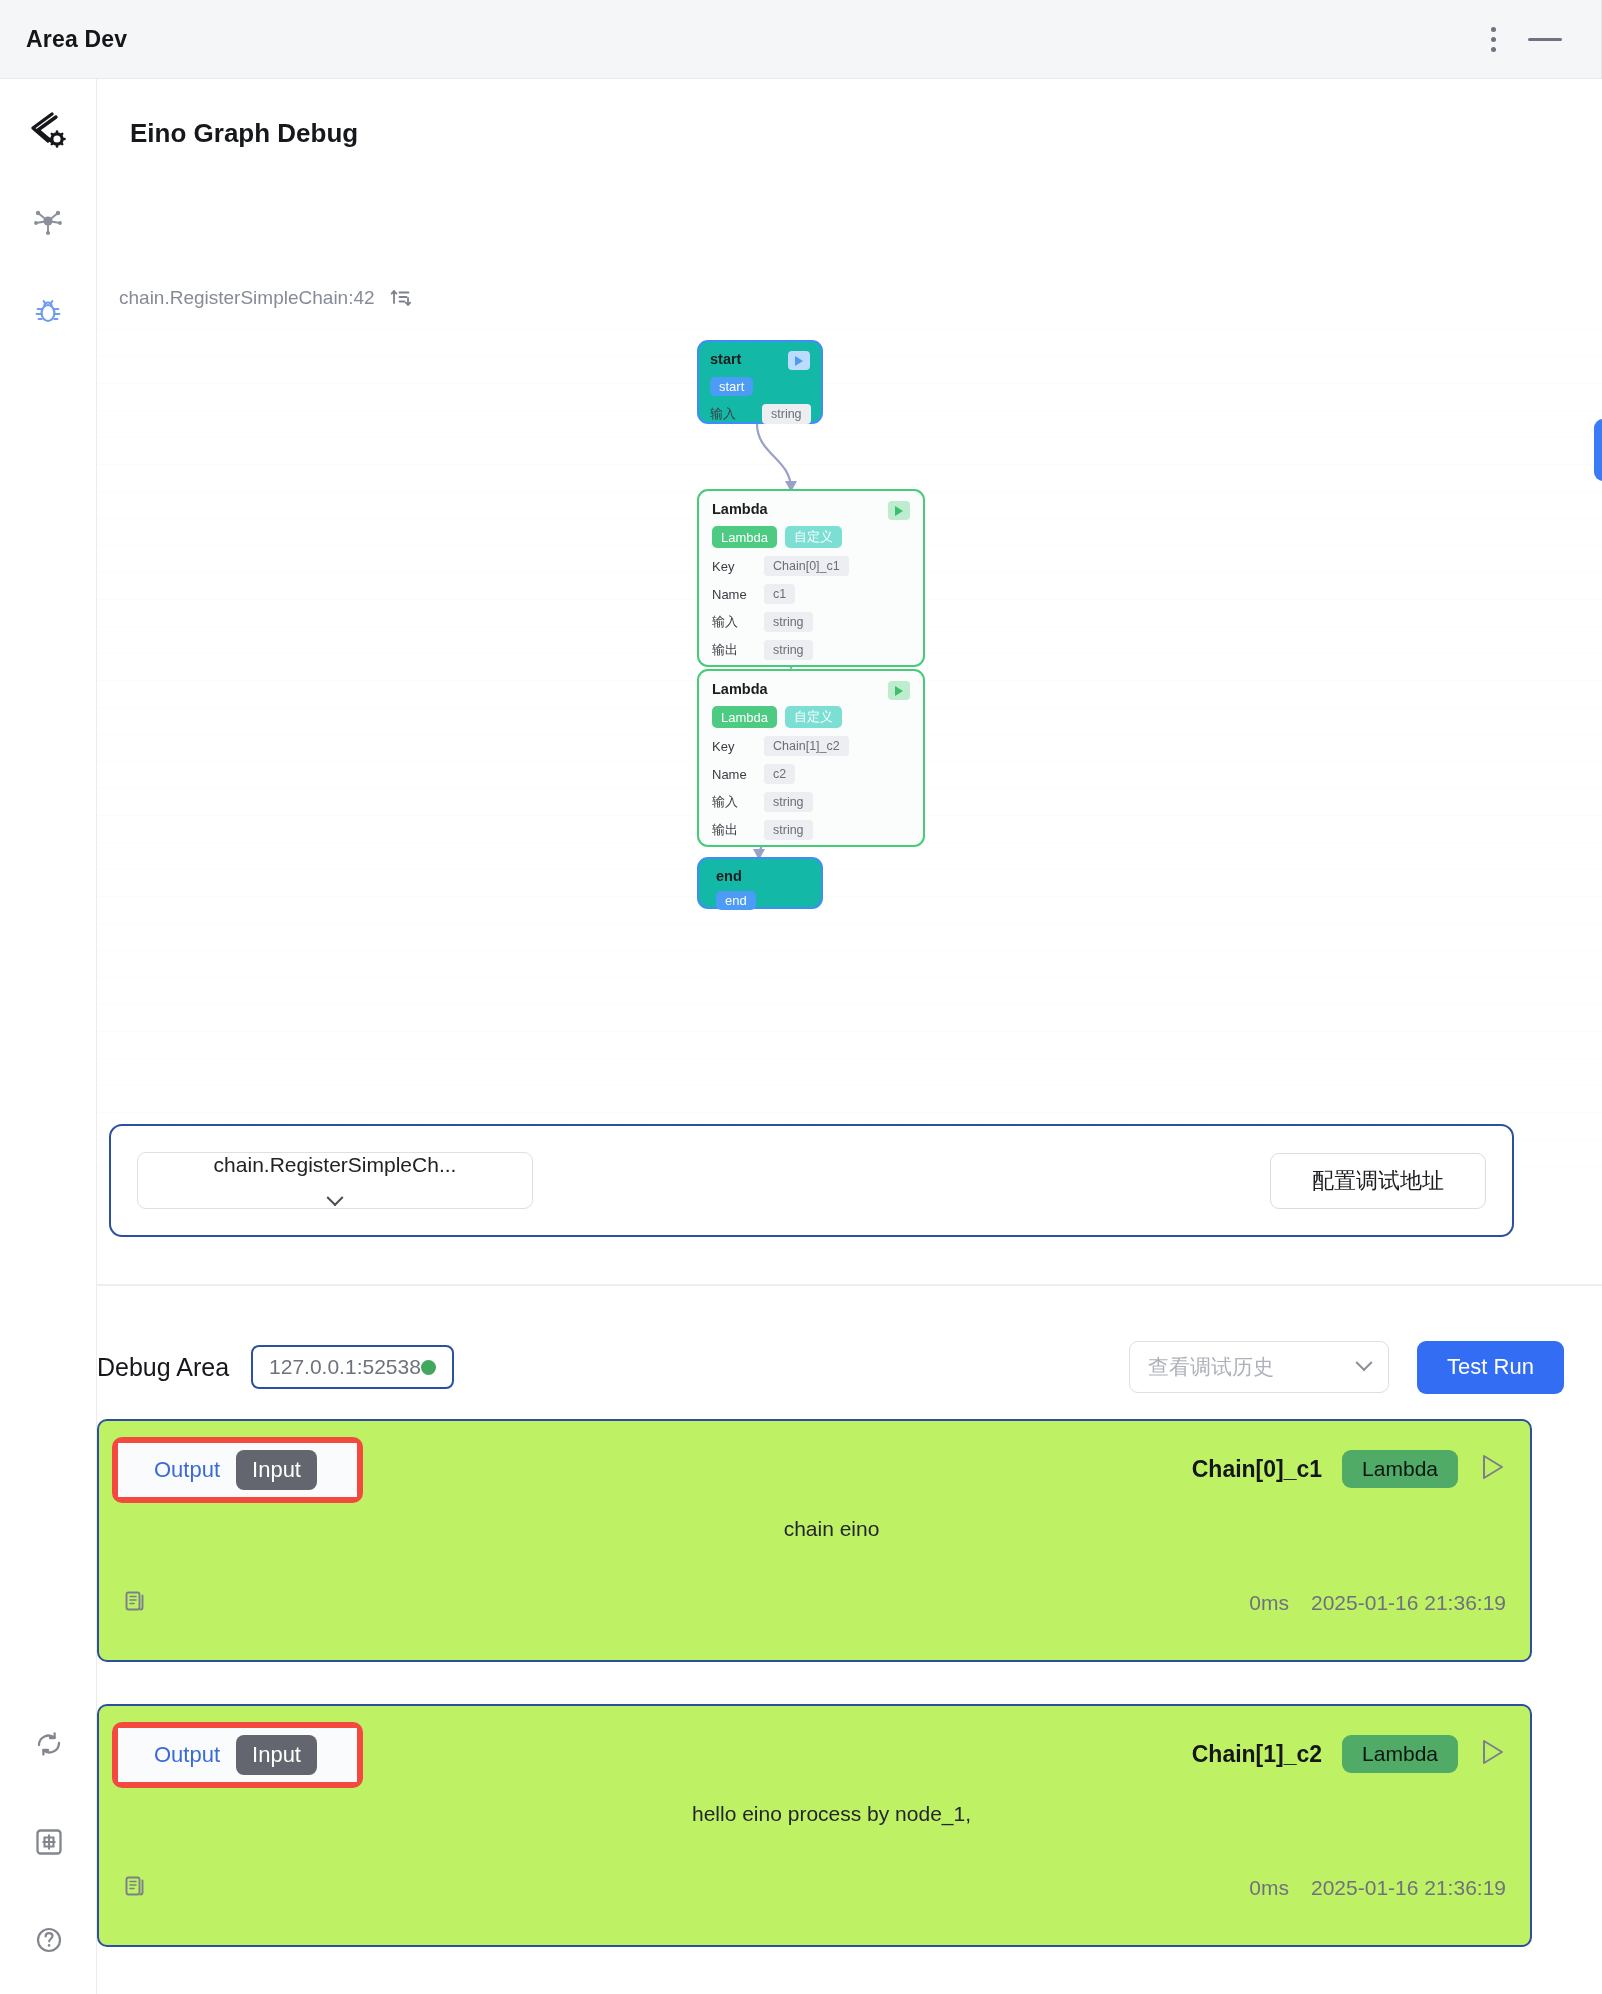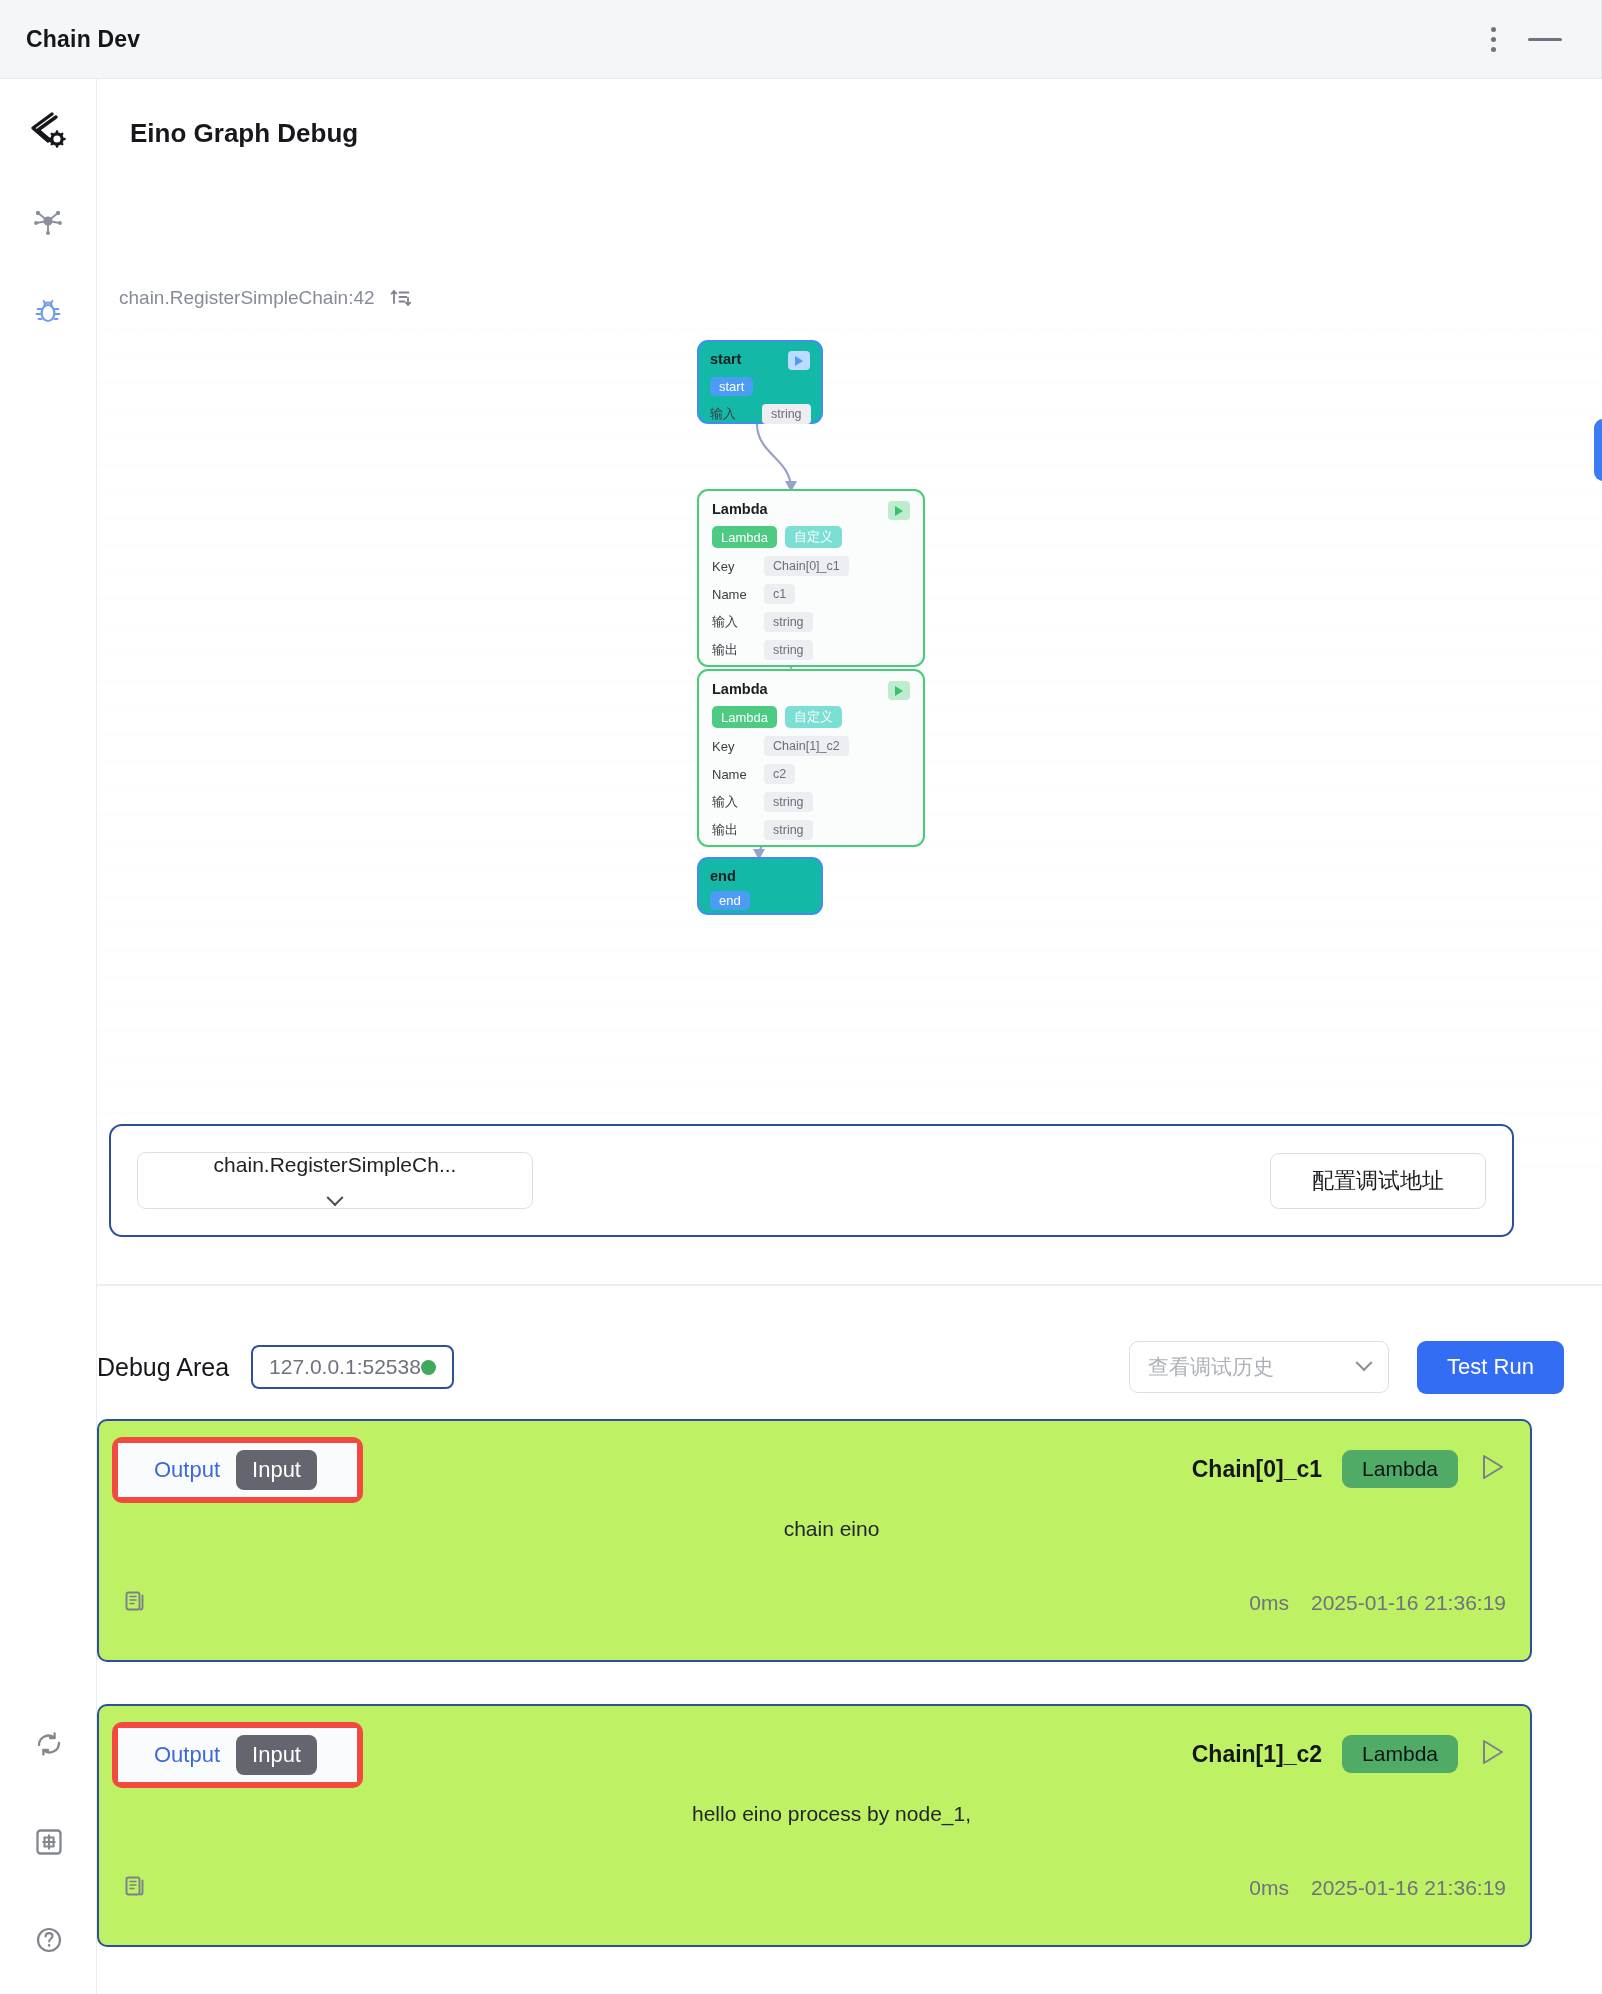--- a/index.html
+++ b/index.html
@@ -146,21 +146,21 @@
   .copy-icon { cursor:pointer; }
   .meta { margin-left:auto; display:flex; align-items:center; gap:22px; }
   .meta-text { font-size:21px; color:#6f727d; }
 </style>
 </head>
 <body>
 
 <div class="app">
 
   <div class="titlebar">
-    <div class="app-title">Chain Dev</div>
+    <div class="app-title">Area Dev</div>
     <div class="win-ctrls">
       <div class="dots">
           <i></i>
           <i></i>
           <i></i>
         </div>
       <div class="minimize"></div>
     </div>
     <div class="title-divider"></div>
   </div>
@@ -314,21 +314,21 @@
         <div class="kv">
           <span class="kv-k">输入</span>
           <span class="kv-v">string</span>
         </div>
         <div class="kv">
           <span class="kv-k">输出</span>
           <span class="kv-v">string</span>
         </div>
       </div>
 
-      <div class="node end" style="left:600px; top:528px; width:126px; height:58px; padding:9px 11px;">
+      <div class="node end" style="left:600px; top:528px; width:126px; height:52px; padding:9px 17px;">
         <div class="node-head">
           <span class="node-title">end</span>
         </div>
         <div style="margin-top:7px;">
           <span class="pill blue">end</span>
         </div>
       </div>
     </div>
 
     <div class="config-bar">

